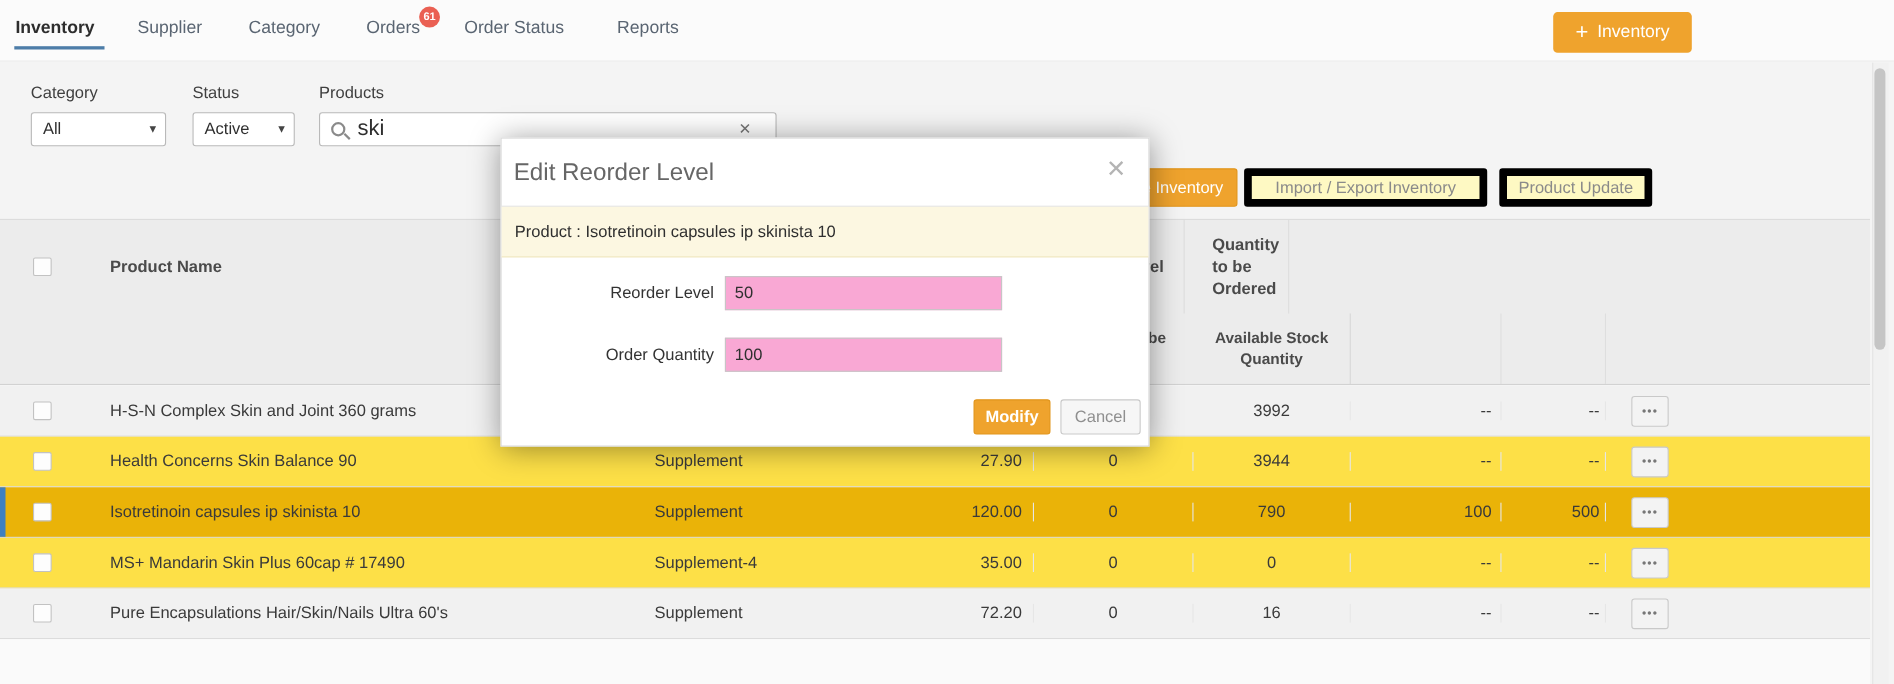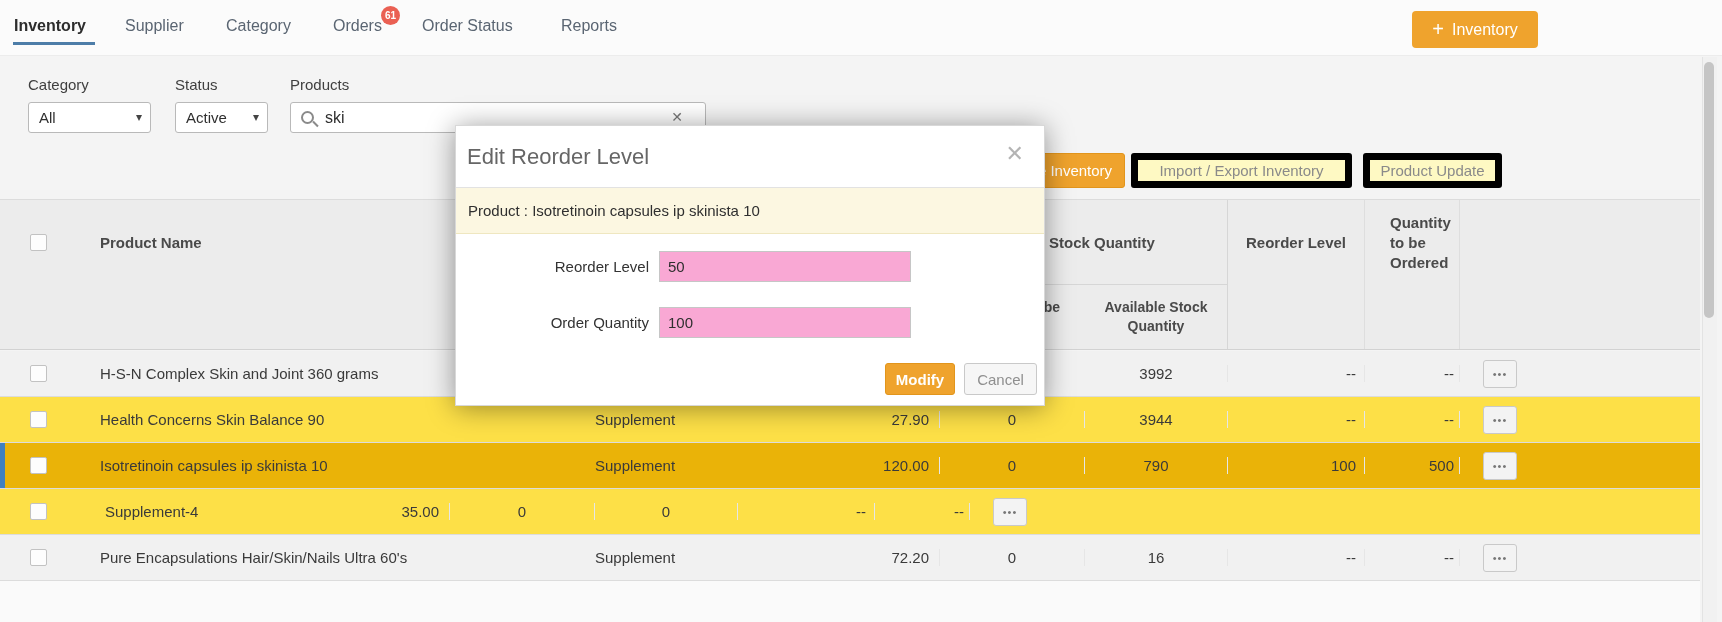--- a/index.html
+++ b/index.html
@@ -24,21 +24,21 @@
   
   .flabel{position:absolute;top:76px;font-size:15px;color:#3f3f3f}
   .dd{position:absolute;top:102px;height:31px;background:#fff;border:1px solid #b9b9b9;border-radius:3px;
     box-sizing:border-box;font-size:15px;color:#2f2f2f;line-height:29px;padding-left:10px;cursor:pointer}
   .dd .caret{position:absolute;right:8px;top:0;font-size:12px;color:#444}
   .search-wrap{position:absolute;left:290px;top:102px;width:416px;height:31px;background:#fff;border:1px solid #b9b9b9;
     border-radius:3px;box-sizing:border-box}
   .search-icon{position:absolute;left:10px;top:8px;width:9px;height:9px;border:2px solid #8a8a8a;border-radius:50%}
   .search-icon::after{content:"";position:absolute;left:9px;top:10px;width:7px;height:2px;background:#8a8a8a;transform:rotate(45deg)}
   .search-input{position:absolute;left:0;top:0;width:100%;height:100%;border:none;outline:none;background:transparent;
-    box-sizing:border-box;padding-left:34px;font-size:16px;color:#2f2f2f;font-family:"Liberation Sans",sans-serif}
+    box-sizing:border-box;padding-left:34px;font-size:20px;color:#2f2f2f;font-family:"Liberation Sans",sans-serif}
   .search-clear{position:absolute;right:22px;top:6px;font-size:14px;color:#777;cursor:pointer}
 
   
   .tool-btn{position:absolute;top:153px;height:35px;box-sizing:border-box;border-radius:3px;font-size:15px;
     display:flex;align-items:center;justify-content:center;cursor:pointer;white-space:nowrap}
   .tool-btn.orange{background:#efa32d;color:#fff;border:1px solid #e2951c}
   .tool-btn.gray{background:#fef9c3;color:#8a8a8a;border:7px solid #000000}
 
   
   .thead{position:absolute;left:0;top:199px;width:1700px;height:151px;background:#ececec;
@@ -141,21 +141,20 @@
 <div class="tool-btn gray" style="left:1131px;width:221px">Import / Export Inventory</div>
 <div class="tool-btn gray" style="left:1363px;width:139px">Product Update</div>
 
 <div class="thead">
   <div class="thr1">
     <span class="c-check">
         <span class="checkbox"></span>
       </span>
     <span class="c-name th">Product Name</span>
     <span class="h-gap"></span>
-    <span class="h-group th">Stock Quantity</span>
     <span class="h-reorder th">Reorder Level</span>
     <span class="h-qord th">Quantity to be Ordered</span>
     <span class="c-actions"></span>
   </div>
   <div class="thr2">
     <span style="width:940px"></span>
     <span class="sub b-l" style="width:145px">Quantity to be Delivered</span>
     <span class="sub b-r" style="width:143px">Available Stock Quantity</span>
     <span class="hline" style="width:137px"></span>
     <span class="hline" style="width:95px"></span>
@@ -208,20 +207,21 @@
   <span class="c-qord b-r">500</span>
   <span class="c-actions">
       <span class="dots-btn">•••</span>
     </span>
 </div>
 
 <div class="trow" style="top:489px">
   <span class="c-check">
       <span class="checkbox"></span>
     </span>
+  <span class="c-name">MS+ Mandarin Skin Plus 60cap # 17490</span>
   <span class="c-cat">Supplement-4</span>
   <span class="c-price b-r">35.00</span>
   <span class="c-qdel b-r">0</span>
   <span class="c-avail b-r">0</span>
   <span class="c-reorder b-r">--</span>
   <span class="c-qord b-r">--</span>
   <span class="c-actions">
       <span class="dots-btn">•••</span>
     </span>
 </div>

